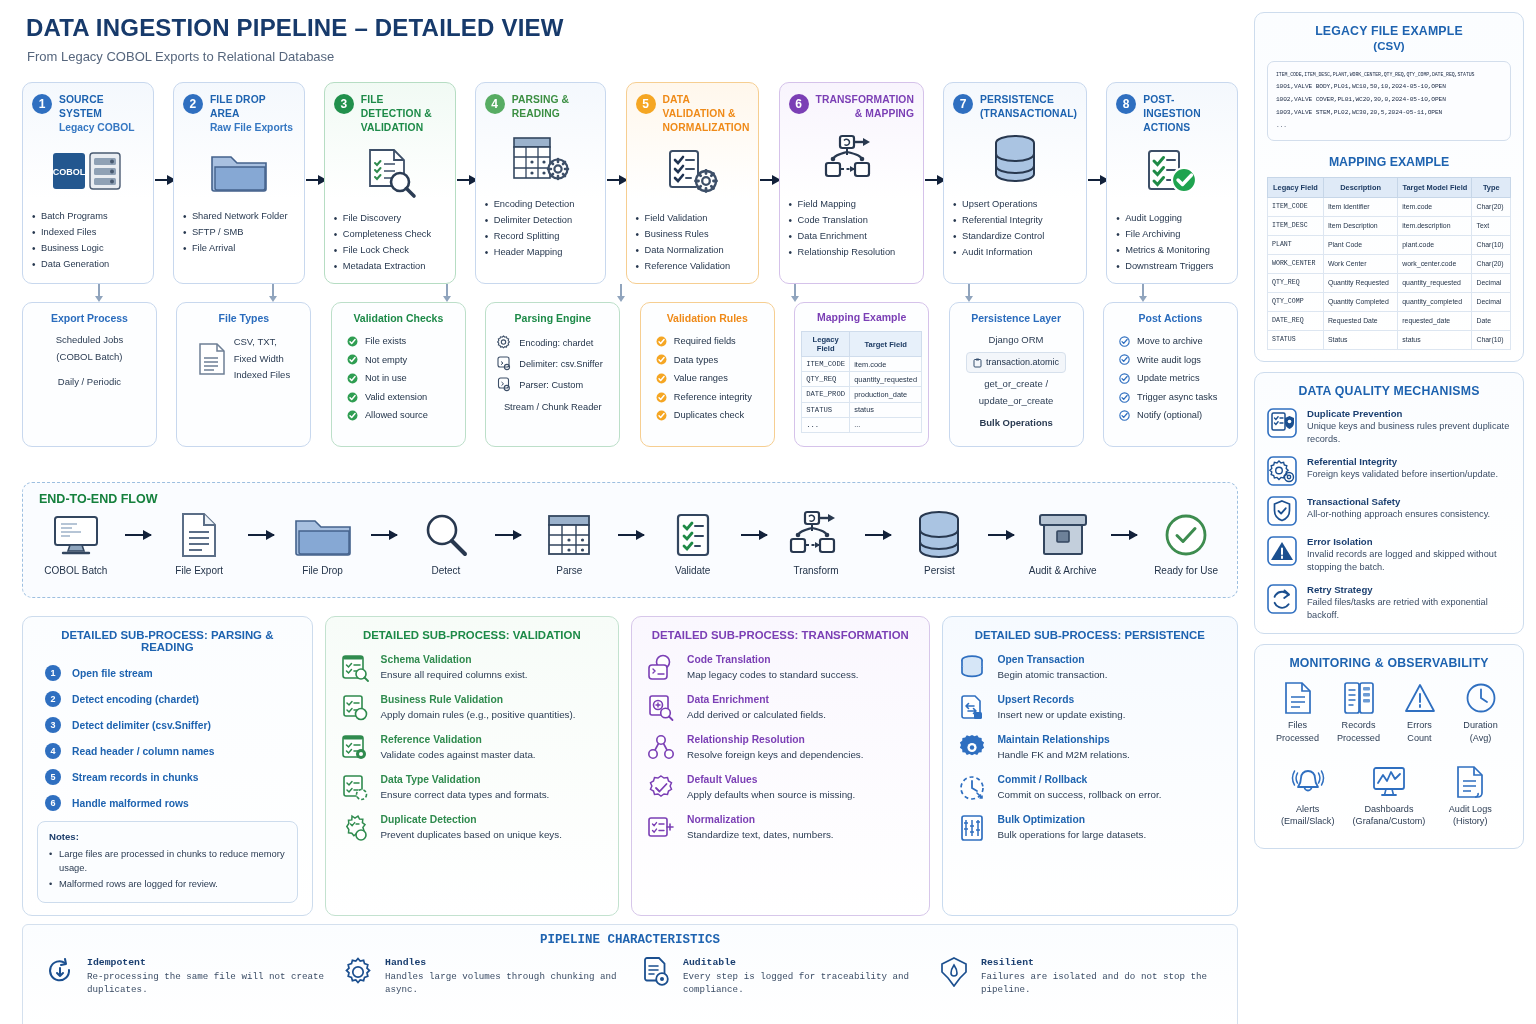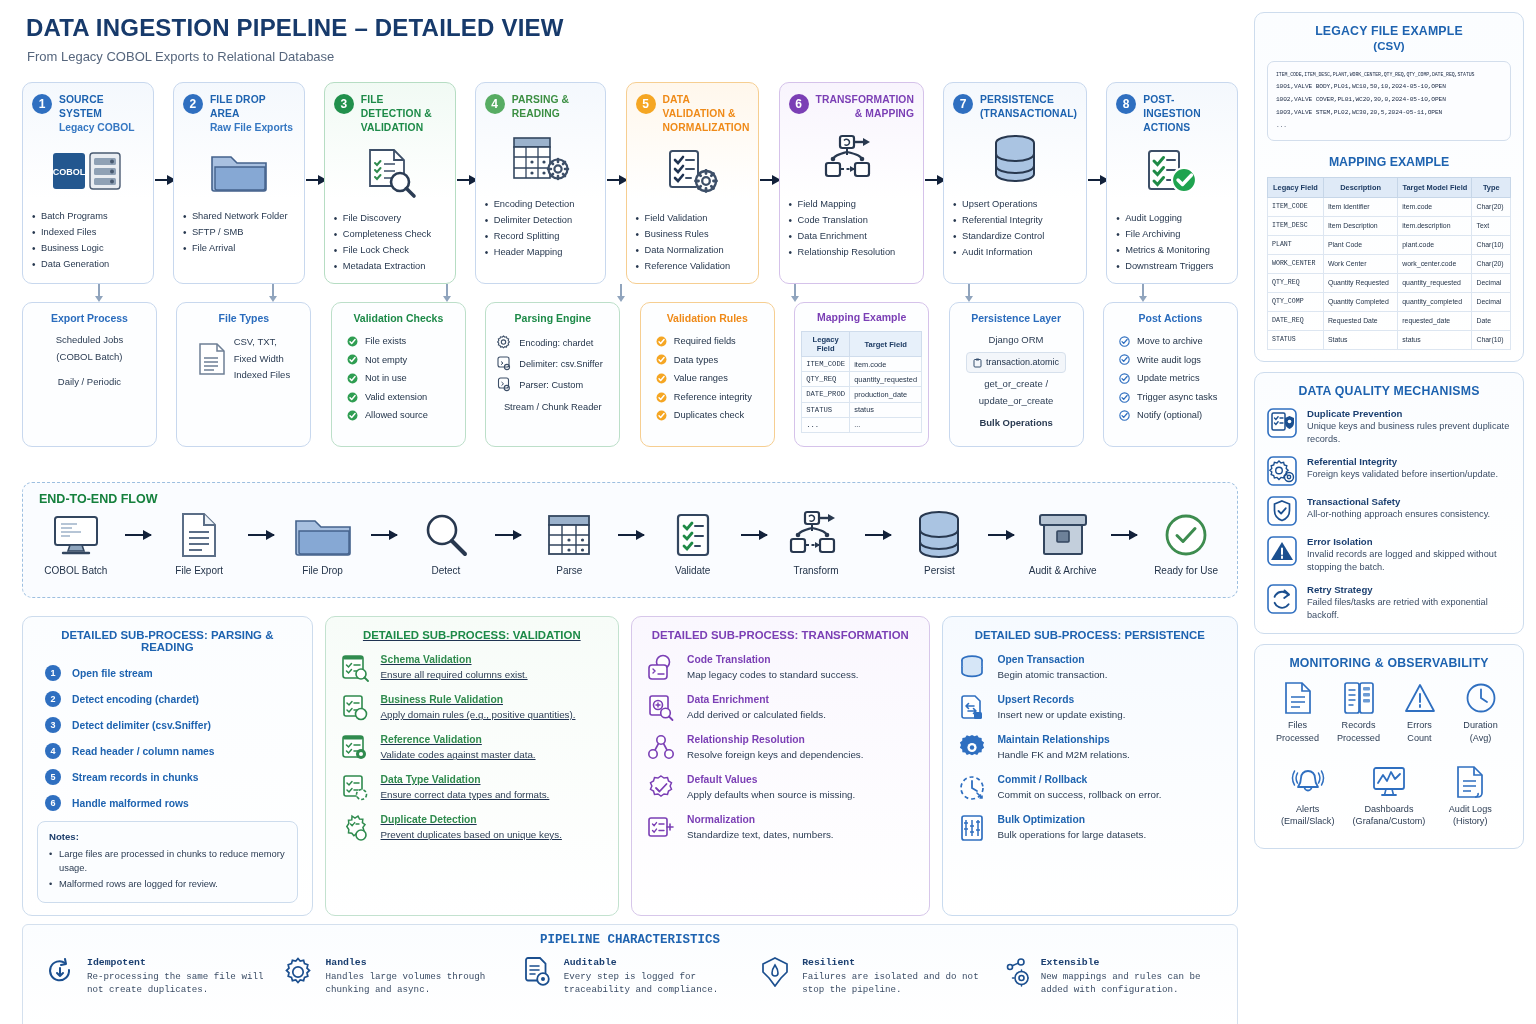--- a/index.html
+++ b/index.html
@@ -147,21 +147,21 @@
   .flow-lb { font-size: 10px; color: #24344a; margin-top: 6px; }
   .flow-arrow { width: 36px; display:flex; align-items:center; justify-content:center; padding-bottom: 18px;}
   .fa { position: relative; width: 26px; height: 2px; background: #12213a; }
   .fa::after { content:""; position:absolute; right:-1px; top:-4px;
     border-left: 9px solid #12213a; border-top:5px solid transparent; border-bottom:5px solid transparent;}
 
   
   .subrow { position: absolute; left: 22px; top: 616px; width: 1216px; display: flex; gap: 12px; }
   .subbox { border: 1.2px solid #cddced; border-radius: 10px; padding: 12px 14px; }
   .subbox.b1 { width: 292px; background: linear-gradient(180deg,#fbfdff,#ffffff); }
-  .subbox.b2 { width: 296px; border-color: #c3e2cf; background: linear-gradient(180deg,#f7fcf8,#ffffff); text-decoration: underline; }
+  .subbox.b2 { width: 296px; border-color: #c3e2cf; background: linear-gradient(180deg,#f7fcf8,#ffffff); }
   .subbox.b3 { width: 300px; border-color: #d7c7ea; background: linear-gradient(180deg,#faf7fe,#ffffff); }
   .subbox.b4 { width: 298px; border-color: #c9dbef; background: linear-gradient(180deg,#f6faff,#ffffff); }
   .sub-title { text-align:center; font-size: 11.4px; font-weight: bold; color: #1e63b0; margin-bottom: 12px; }
   .sub-title.green { color:#1d8a48; } .sub-title.purple { color:#7b3fb5; }
 
   .numrow { display:flex; align-items:center; gap: 11px; margin-bottom: 10px; padding-left: 8px;}
   .numbadge { width:16px;height:16px;border-radius:50%;background:#2f6fc0;color:#fff;font-size:9px;
     display:flex;align-items:center;justify-content:center;font-weight:bold;flex:0 0 auto;}
   .numlabel { font-size: 10.3px; color:#1e63b0; font-weight:600; }
 
@@ -1300,39 +1300,20 @@
         <div class="char">
           <div class="char-ic">
             <svg width="30" height="30" viewBox="0 0 30 30">
               <path d="M15 1 l6 3 l6 3 v8 l-6 6 l-6 8 l-6-8 l-6-6 V7 l6-3z" fill="none" stroke="#1b4f8f" stroke-width="1.7"></path>
               <path d="M15 8 c2 3 3 6 3 8 a3 3 0 0 1-6 0 c0-2 1-5 3-8z" fill="none" stroke="#1b4f8f" stroke-width="1.6"></path>
             </svg>
           </div>
     <div>
             <div class="char-h">Resilient</div>
     <div class="char-d">Failures are isolated and do not stop the pipeline.</div>
-          </div>
-        </div>
-        <div class="char">
-          <div class="char-ic">
-            <svg width="30" height="30" viewBox="0 0 30 30">
-              <circle cx="22" cy="5" r="3" fill="none" stroke="#1b4f8f" stroke-width="1.6"></circle>
-              <circle cx="11" cy="10" r="2.5" fill="none" stroke="#1b4f8f" stroke-width="1.6"></circle>
-              <path d="M13.2 8.8 L19.5 6" stroke="#1b4f8f" stroke-width="1.5"></path>
-              <path d="M18 19 l2.2 1.8 l2.6-1 l.8 2.6 l2.6 1 l-1 2.6 l1 2.6" fill="none" stroke="#1b4f8f" stroke-width="0"></path>
-              <path d="M16 21 a6.5 6.5 0 1 1 13 0 a6.5 6.5 0 0 1-13 0z" fill="none" stroke="#1b4f8f" stroke-width="1.6"></path>
-              <circle cx="22.5" cy="21" r="2.5" fill="none" stroke="#1b4f8f" stroke-width="1.6"></circle>
-              <g stroke="#1b4f8f" stroke-width="1.5" stroke-linecap="round">
-                <path d="M22.5 13v1.5M22.5 27.5V29M15 21h-1.5M31.5 21H30"></path>
-              </g>
-            </svg>
-          </div>
-    <div>
-            <div class="char-h">Extensible</div>
-    <div class="char-d">New mappings and rules can be added with configuration.</div>
           </div>
         </div>
       </div>
   </div>
 
   <div class="side">
 
     <div class="panel">
       <div class="panel-title">LEGACY FILE EXAMPLE</div>
       <div class="panel-sub">(CSV)</div>

